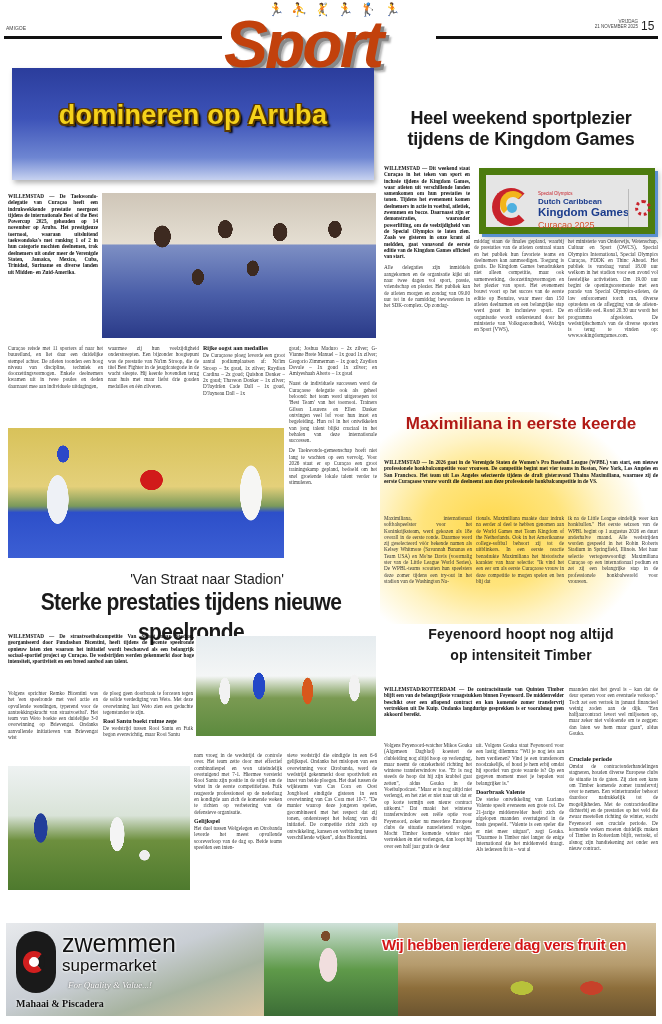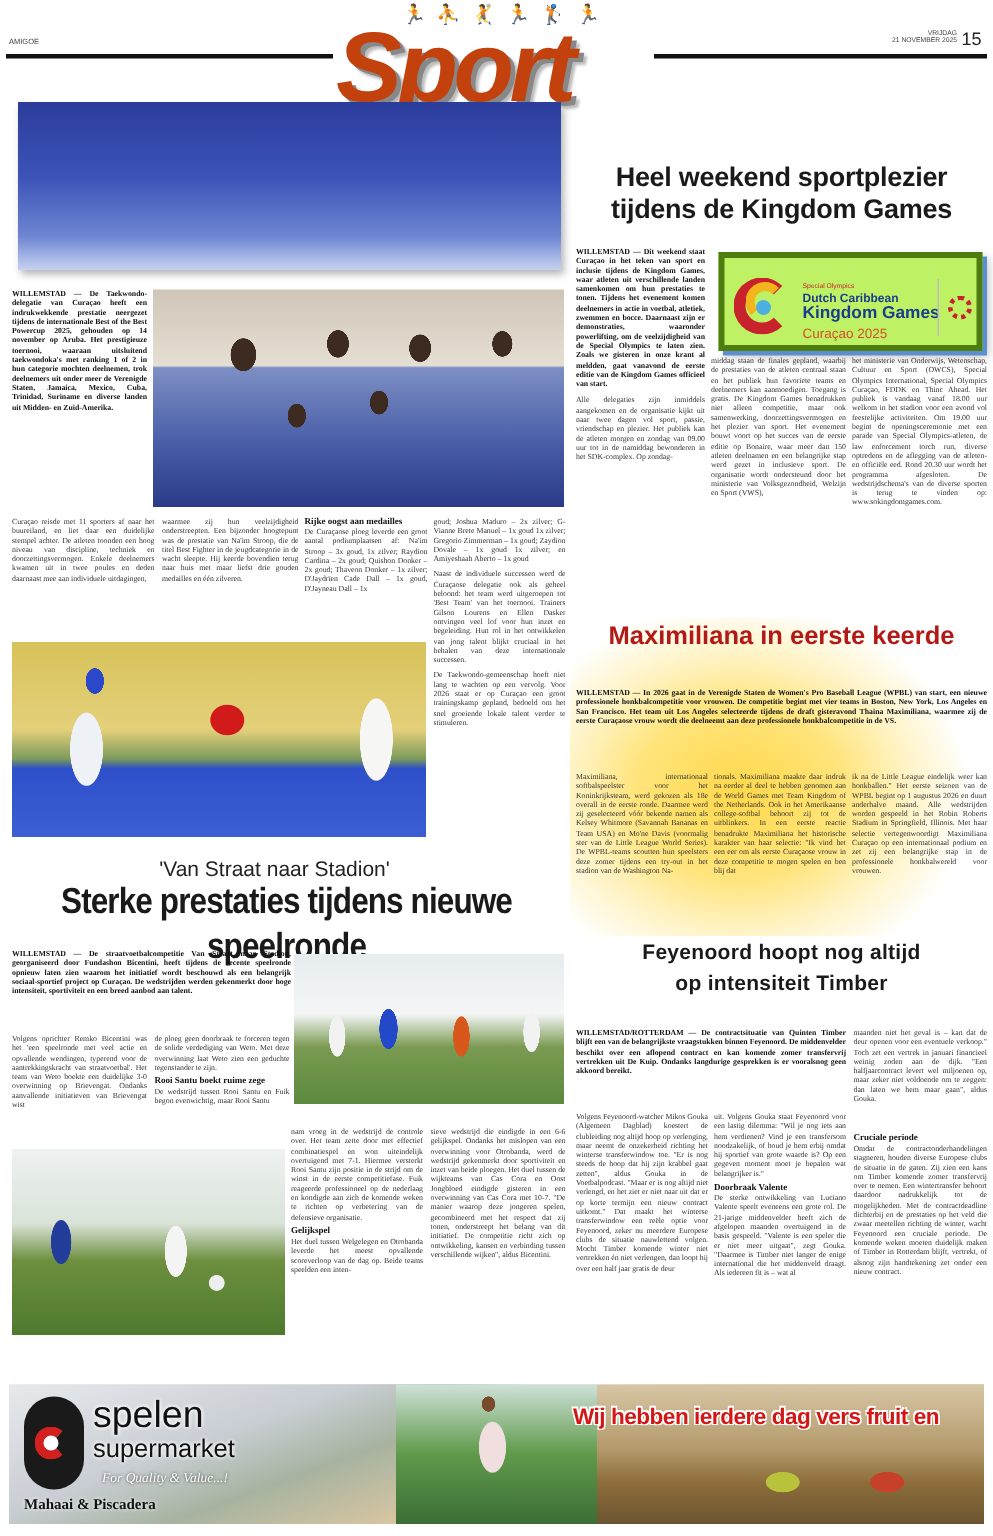--- a/index.html
+++ b/index.html
@@ -44,21 +44,21 @@
  radial-gradient(ellipse 10px 22px at 35% 50%,#2348c8 60%,transparent 62%),
  radial-gradient(ellipse 9px 22px at 62% 55%,#d8581c 60%,transparent 62%),
  radial-gradient(ellipse 9px 22px at 88% 52%,#f2f2f2 60%,transparent 62%),
  linear-gradient(180deg,#e6ecef 0%,#f4f6f6 40%,#7a9a52 62%,#5c8a3e 100%)}
 .ph-soc2{background:
  radial-gradient(ellipse 12px 26px at 18% 50%,#223d9a 55%,transparent 58%),
  radial-gradient(ellipse 12px 28px at 60% 55%,#f4f4f4 60%,transparent 62%),
  radial-gradient(ellipse 10px 10px at 75% 72%,#eee 50%,transparent 55%),
  linear-gradient(180deg,#eef2f2 0%,#d9e3d8 40%,#6d8f3e 60%,#4e7a2e 100%)}
 
-.kg-box{background:#bef264;box-shadow:3px 3px 0 #5a8fd0,4px 4px 6px rgba(0,0,0,.25);border:4px solid #4d7c0f}
+.kg-box{background:#e5e5e5;box-shadow:3px 3px 0 #5a8fd0,4px 4px 6px rgba(0,0,0,.25);border:7px solid #4d7c0f}
 .kg-c{width:38px;height:38px;border-radius:50%;border:8px solid #c8232c;border-right-color:transparent;position:absolute}
 .kg-c2{width:26px;height:26px;border-radius:50%;border:6px solid #f2b51c;border-bottom-color:transparent;border-right-color:transparent;position:absolute}
 .kg-dot{width:10px;height:10px;border-radius:50%;background:#4db0e0;position:absolute}
 .kg-small{font-family:"Liberation Sans",sans-serif;font-size:4.5px;color:#c8232c}
 .kg-mid{font-family:"Liberation Sans",sans-serif;font-size:8px;color:#1b3c8c;font-weight:bold;line-height:9px}
 .kg-big{font-family:"Liberation Sans",sans-serif;font-size:11.5px;color:#1b3c8c;font-weight:bold;line-height:13px}
 .kg-year{font-family:"Liberation Sans",sans-serif;font-size:9px;color:#d5502a;line-height:11px}
 
 .max-bg{background:radial-gradient(ellipse 55% 60% at 40% 55%,#ffd84a 0%,#ffe47c 45%,#fff3c4 72%,#fff 100%)}
 
@@ -79,20 +79,21 @@
 <div class="abs figs" style="left:268px;top:3px">🏃⛹🤾🏃🏌🏃</div>
 <div class="abs logo" style="left:224px;top:12px">Sport</div>
 <div class="abs hdr-right" style="left:560px;top:19px;width:78px">
   <div>VRIJDAG</div>
   <div>21 NOVEMBER 2025</div>
 </div>
 <div class="abs pg" style="left:641px;top:19px">15</div>
 
 <div class="abs banner-blue" style="left:12px;top:68px;width:362px;height:112px"></div>
 <div class="abs hl-yellow" style="left:12px;top:100px;width:362px">
+  <div>domineren op Aruba</div>
 </div>
 
 <div class="abs t lead" style="left:8px;top:193px;width:90px;height:144px">WILLEMSTAD — De Taekwondo-delegatie van Curaçao heeft een indrukwekkende prestatie neergezet tijdens de internationale Best of the Best Powercup 2025, gehouden op 14 november op Aruba. Het prestigieuze toernooi, waaraan uitsluitend taekwondoka's met ranking 1 of 2 in hun categorie mochten deelnemen, trok deelnemers uit onder meer de Verenigde Staten, Jamaica, Mexico, Cuba, Trinidad, Suriname en diverse landen uit Midden- en Zuid-Amerika.</div>
 <div class="abs photo ph-team" style="left:102px;top:193px;width:274px;height:145px"></div>
 
 <div class="abs t" style="left:8px;top:345px;width:95px;height:75px">Curaçao reisde met 11 sporters af naar het buureiland, en liet daar een duidelijke stempel achter. De atleten toonden een hoog niveau van discipline, techniek en doorzettingsvermogen. Enkele deelnemers kwamen uit in twee poules en deden daarnaast mee aan individuele uitdagingen,</div>
 <div class="abs t" style="left:108px;top:345px;width:91px;height:75px">waarmee zij hun veelzijdigheid onderstreepten. Een bijzonder hoogtepunt was de prestatie van Na'im Stroop, die de titel Best Fighter in de jeugdcategorie in de wacht sleepte. Hij keerde bovendien terug naar huis met maar liefst drie gouden medailles en één zilveren.</div>
 <div class="abs" style="left:203px;top:345px;width:82px;height:75px">
   <span class="sub" style="margin-top:0">Rijke oogst aan medailles</span>
   <div class="t" style="height:66px">De Curaçaose ploeg leverde een groot aantal podiumplaatsen af: Na'im Stroop – 3x goud, 1x zilver; Raydion Cardina – 2x goud; Quishon Donker – 2x goud; Thaveon Donker – 1x zilver; D'Jaydrïen Cade Dall – 1x goud, D'Jayneau Dall – 1x</div>
@@ -128,21 +129,21 @@
 
 <div class="abs max-bg" style="left:380px;top:412px;width:282px;height:212px"></div>
 <div class="abs hl-red" style="left:380px;top:414px;width:282px;font-size:17px;line-height:20px">
   <div>Maximiliana in eerste keerde</div>
 </div>
 <div class="abs t lead" style="left:384px;top:459px;width:274px;height:52px">WILLEMSTAD — In 2026 gaat in de Verenigde Staten de Women's Pro Baseball League (WPBL) van start, een nieuwe professionele honkbalcompetitie voor vrouwen. De competitie begint met vier teams in Boston, New York, Los Angeles en San Francisco. Het team uit Los Angeles selecteerde tijdens de draft gisteravond Thaina Maximiliana, waarmee zij de eerste Curaçaose vrouw wordt die deelneemt aan deze professionele honkbalcompetitie in de VS.</div>
 <div class="abs t" style="left:384px;top:515px;width:88px;height:100px">Maximiliana, internationaal softbalspeelster voor het Koninkrijksteam, werd gekozen als 18e overall in de eerste ronde. Daarmee werd zij geselecteerd vóór bekende namen als Kelsey Whitmore (Savannah Bananas en Team USA) en Mo'ne Davis (voormalig ster van de Little League World Series). De WPBL-teams scoutten hun speelsters deze zomer tijdens een try-out in het stadion van de Washington Na-</div>
 <div class="abs t" style="left:476px;top:515px;width:88px;height:100px">tionals. Maximiliana maakte daar indruk na eerder al deel te hebben genomen aan de World Games met Team Kingdom of the Netherlands. Ook in het Amerikaanse college-softbal behoort zij tot de uitblinkers. In een eerste reactie benadrukte Maximiliana het historische karakter van haar selectie: "Ik vind het een eer om als eerste Curaçaose vrouw in deze competitie te mogen spelen en ben blij dat</div>
 <div class="abs t" style="left:568px;top:515px;width:90px;height:100px">ik na de Little League eindelijk weer kan honkballen." Het eerste seizoen van de WPBL begint op 1 augustus 2026 en duurt anderhalve maand. Alle wedstrijden worden gespeeld in het Robin Roberts Stadium in Springfield, Illinois. Met haar selectie vertegenwoordigt Maximiliana Curaçao op een internationaal podium en zet zij een belangrijke stap in de professionele honkbalwereld voor vrouwen.</div>
 
-<div class="abs kicker" style="left:0;top:571px;width:366px">'Van Straat naar Stadion'</div>
+<div class="abs kicker" style="left:24px;top:571px;width:366px">'Van Straat naar Stadion'</div>
 <div class="abs hl-black" style="left:4px;top:591px;width:374px;font-size:21px;line-height:26px;transform:scaleY(1.15);letter-spacing:-.6px">Sterke prestaties tijdens nieuwe speelronde</div>
 <div class="abs t lead" style="left:8px;top:633px;width:186px;height:52px">WILLEMSTAD — De straatvoetbalcompetitie Van Straat naar Stadion, georganiseerd door Fundashon Bicentini, heeft tijdens de recente speelronde opnieuw laten zien waarom het initiatief wordt beschouwd als een belangrijk sociaal-sportief project op Curaçao. De wedstrijden werden gekenmerkt door hoge intensiteit, sportiviteit en een breed aanbod aan talent.</div>
 <div class="abs photo ph-soc1" style="left:196px;top:636px;width:180px;height:100px"></div>
 
 <div class="abs t" style="left:8px;top:690px;width:90px;height:68px">Volgens oprichter Remko Bicentini was het 'een speelronde met veel actie en opvallende wendingen, typerend voor de aantrekkingskracht van straatvoetbal'. Het team van Weto boekte een duidelijke 3-0 overwinning op Brievengat. Ondanks aanvallende initiatieven van Brievengat wist</div>
 <div class="abs t" style="left:103px;top:690px;width:90px;height:72px">
   <div>de ploeg geen doorbraak te forceren tegen de solide verdediging van Weto. Met deze overwinning laat Weto zien een geduchte tegenstander te zijn.</div>
   <span class="sub">Rooi Santu boekt ruime zege</span>
   <div>De wedstrijd tussen Rooi Santu en Fuik begon evenwichtig, maar Rooi Santu</div>
 </div>
@@ -171,20 +172,20 @@
   <div>Omdat de contractonderhandelingen stagneren, houden diverse Europese clubs de situatie in de gaten. Zij zien een kans om Timber komende zomer transfervrij over te nemen. Een wintertransfer behoort daardoor nadrukkelijk tot de mogelijkheden. Met de contractdeadline dichterbij en de prestaties op het veld die zwaar meetellen richting de winter, wacht Feyenoord een cruciale periode. De komende weken moeten duidelijk maken of Timber in Rotterdam blijft, vertrekt, of alsnog zijn handtekening zet onder een nieuw contract.</div>
 </div>
 
 <div class="abs ad" style="left:6px;top:923px;width:650px;height:93px">
   <div class="abs" style="left:0;top:0;width:258px;height:93px;background:linear-gradient(160deg,#e7e9ec 0%,#c9ced4 45%,#a7b3a0 70%,#d9c6a2 100%)"></div>
   <div class="abs" style="left:258px;top:0;width:134px;height:93px;background:radial-gradient(ellipse 16px 30px at 48% 45%,#f1dede 55%,transparent 58%),radial-gradient(ellipse 8px 9px at 46% 14%,#7b4a2a 55%,transparent 58%),linear-gradient(180deg,#cfe1d9 0%,#5f9a4a 50%,#3c6d36 100%)"></div>
   <div class="abs" style="left:392px;top:0;width:258px;height:93px;background:radial-gradient(ellipse 20px 12px at 48% 70%,#b8c23a 55%,transparent 58%),radial-gradient(ellipse 20px 12px at 75% 70%,#c7412a 55%,transparent 58%),linear-gradient(180deg,#d7c6a5 0%,#b59b6d 45%,#8d6e3b 70%,#6b5430 100%)"></div>
 
   <div class="ad-logo-c" style="left:10px;top:8px;width:40px;height:62px;border-radius:20px"></div>
   <div class="abs" style="left:17px;top:28px;width:22px;height:22px;border-radius:50%;border:6px solid #d21f1f;border-right-color:#1a1a1a;background:#fff"></div>
-  <div class="abs ad-name" style="left:56px;top:8px">spelen</div>
+  <div class="abs ad-name" style="left:56px;top:8px">zwemmen</div>
   <div class="abs ad-sub" style="left:56px;top:34px">supermarket</div>
   <div class="abs ad-tag" style="left:62px;top:57px">For Quality &amp; Value...!</div>
   <div class="abs ad-loc" style="left:10px;top:75px">Mahaai &amp; Piscadera</div>
   <div class="abs ad-slogan" style="left:346px;top:14px;width:304px">
     <div>Wij  hebben ierdere dag vers fruit en</div>
   </div>
 </div>
 
 </body></html>

